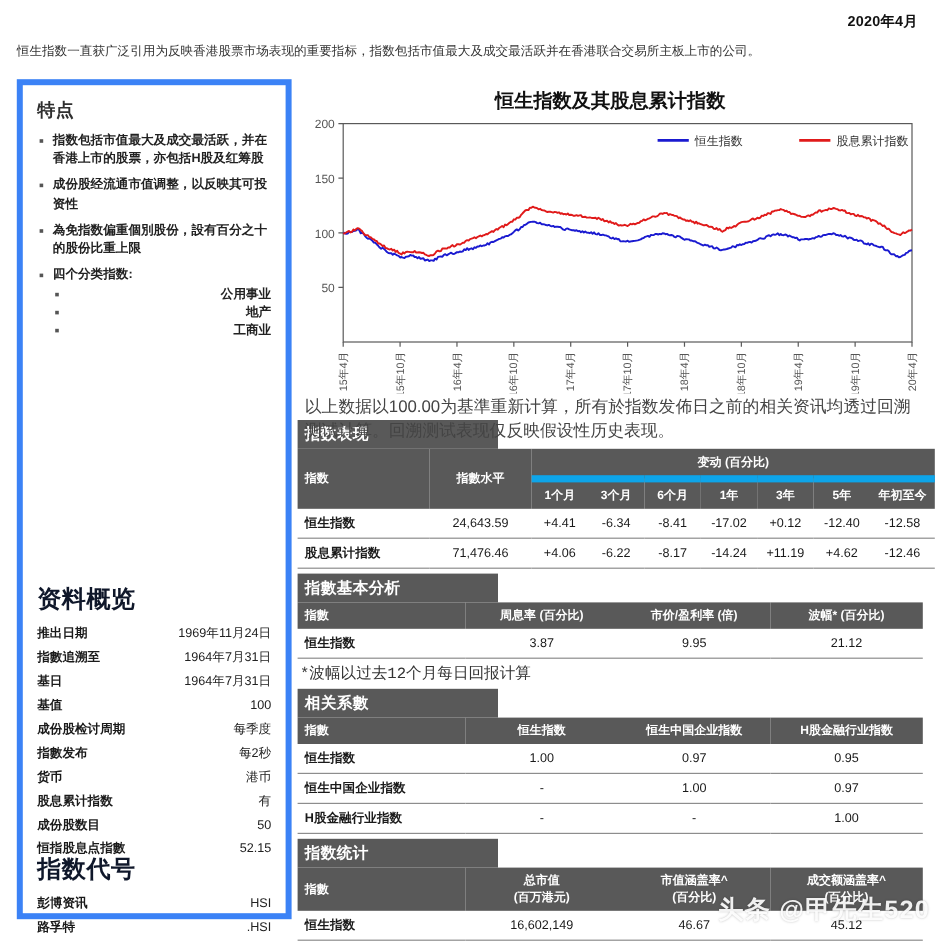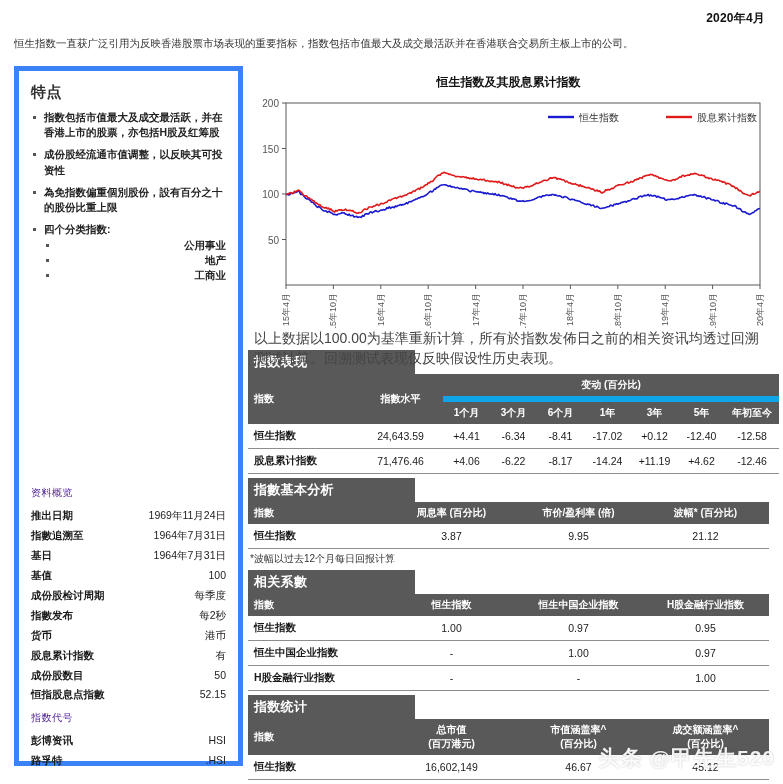--- a/index.html
+++ b/index.html
@@ -46,39 +46,39 @@
   }
   .sub-cats{margin:0;padding:0;list-style:none;}
   .sub-cats li{
     padding-left:0;margin:0;font-weight:bold;
     font-size:10.5px;line-height:1.45;
   }
   .sub-cats li.indent{padding-left:56px;text-align:right;}
 
   
   .ov-title{
-    font-size:10px;font-weight:normal;color:#4c1d95;
+    font-size:20px;font-weight:bold;color:#0f172a;
     margin:0 0 6px 0;letter-spacing:.5px;
   }
   .kv{display:flex;justify-content:space-between;align-items:baseline;
       font-size:10.5px;line-height:1.9;}
   .kv .k{font-weight:bold;color:#1a1a1a;}
   .kv .v{color:#222;text-align:right;}
 
   .overview-wrap{position:absolute;left:12px;right:12px;top:415px;}
   .codes-wrap{position:absolute;left:12px;right:12px;top:640px;}
 
   
   .right-col{position:absolute;left:248px;top:66px;width:521px;}
 
   
   .chart-box{position:relative;width:521px;height:280px;}
   .chart-title{
     position:absolute;top:8px;left:0;right:0;text-align:center;
-    font-size:12px;font-weight:bold;color:#111;
+    font-size:16px;font-weight:bold;color:#111;
   }
   .chart-svg{position:absolute;top:0;left:0;}
   .chart-note{
     position:absolute;top:262px;left:6px;right:2px;
     font-size:14px;color:#444;line-height:1.45;
   }
 
   
   .section{margin-top:4px;}
   .sec-band{
@@ -93,21 +93,21 @@
     padding:4px 4px;vertical-align:middle;
   }
   table.dt tbody td{
     font-size:10.5px;color:#1a1a1a;padding:5px 4px;
     border-bottom:1px solid #8d8d8d;text-align:center;
   }
   table.dt tbody td.lbl{text-align:left;font-weight:bold;padding-left:6px;}
   .hdr-left{text-align:left;padding-left:6px !important;}
   .hdr-center{text-align:center;}
   .grp-underline{border-bottom:6px solid #0ea5e9;}
-  .tbl-note{font-size:10px;color:#333;margin-top:3px;padding-left:2px;}
+  .tbl-note{font-size:13px;color:#333;margin-top:3px;padding-left:2px;font-family:Liberation Mono, monospace;}
 
   
   .watermark{
     position:absolute;right:8px;bottom:12px;
     font-size:21px;font-weight:bold;color:rgba(255,255,255,.92);
     text-shadow:0 0 2px rgba(0,0,0,.25);
     letter-spacing:1px;pointer-events:none;white-space:nowrap;
   }
 </style>
 </head>

